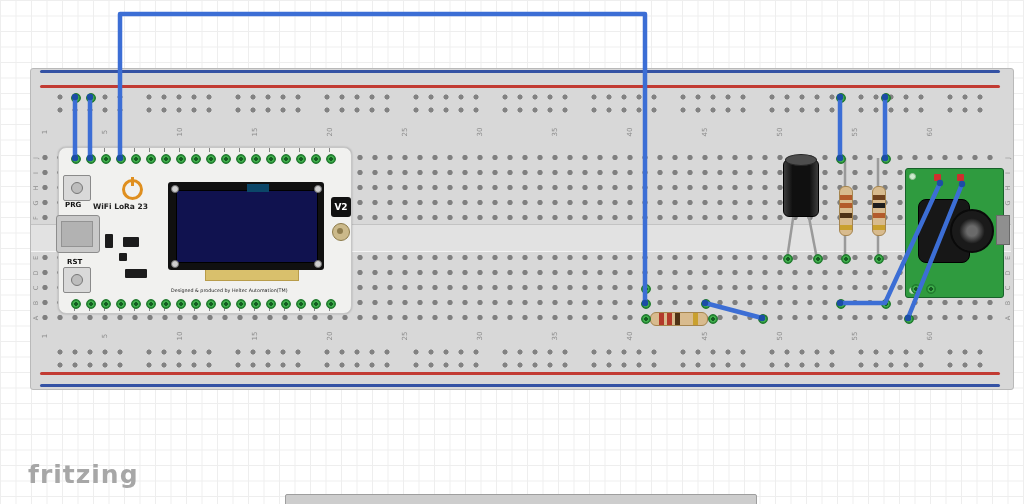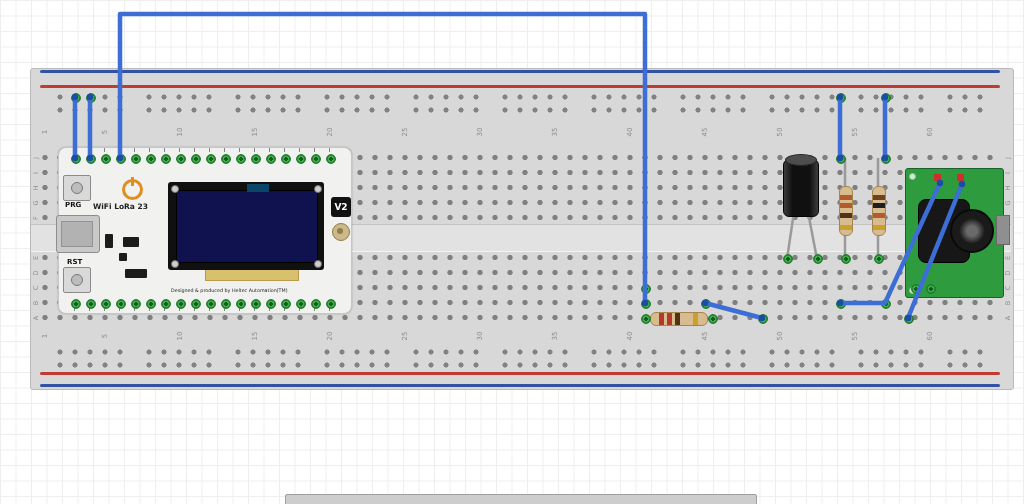--- a/index.html
+++ b/index.html
@@ -219,20 +219,21 @@
       <circle cx="885" cy="158" r="3.2"></circle>
       <circle cx="705" cy="303" r="3.2"></circle>
       <circle cx="762" cy="318" r="3.2"></circle>
       <circle cx="840" cy="303" r="3.2"></circle>
       <circle cx="940" cy="183" r="3.2"></circle>
       <circle cx="908" cy="318" r="3.2"></circle>
       <circle cx="962" cy="184" r="3.2"></circle>
     </g>
   </svg>
 
+  <div id="logo" class="abs">fritzing</div>
   <div id="hscroll" class="abs"></div>
 <div class="collabel" style="left: 38px; top: 124px;">1</div>
     <div class="collabel" style="left: 38px; top: 328px;">1</div>
     <div class="collabel" style="left: 98px; top: 124px;">5</div>
     <div class="collabel" style="left: 98px; top: 328px;">5</div>
     <div class="collabel" style="left: 173px; top: 124px;">10</div>
     <div class="collabel" style="left: 173px; top: 328px;">10</div>
     <div class="collabel" style="left: 248px; top: 124px;">15</div>
     <div class="collabel" style="left: 248px; top: 328px;">15</div>
     <div class="collabel" style="left: 323px; top: 124px;">20</div>

